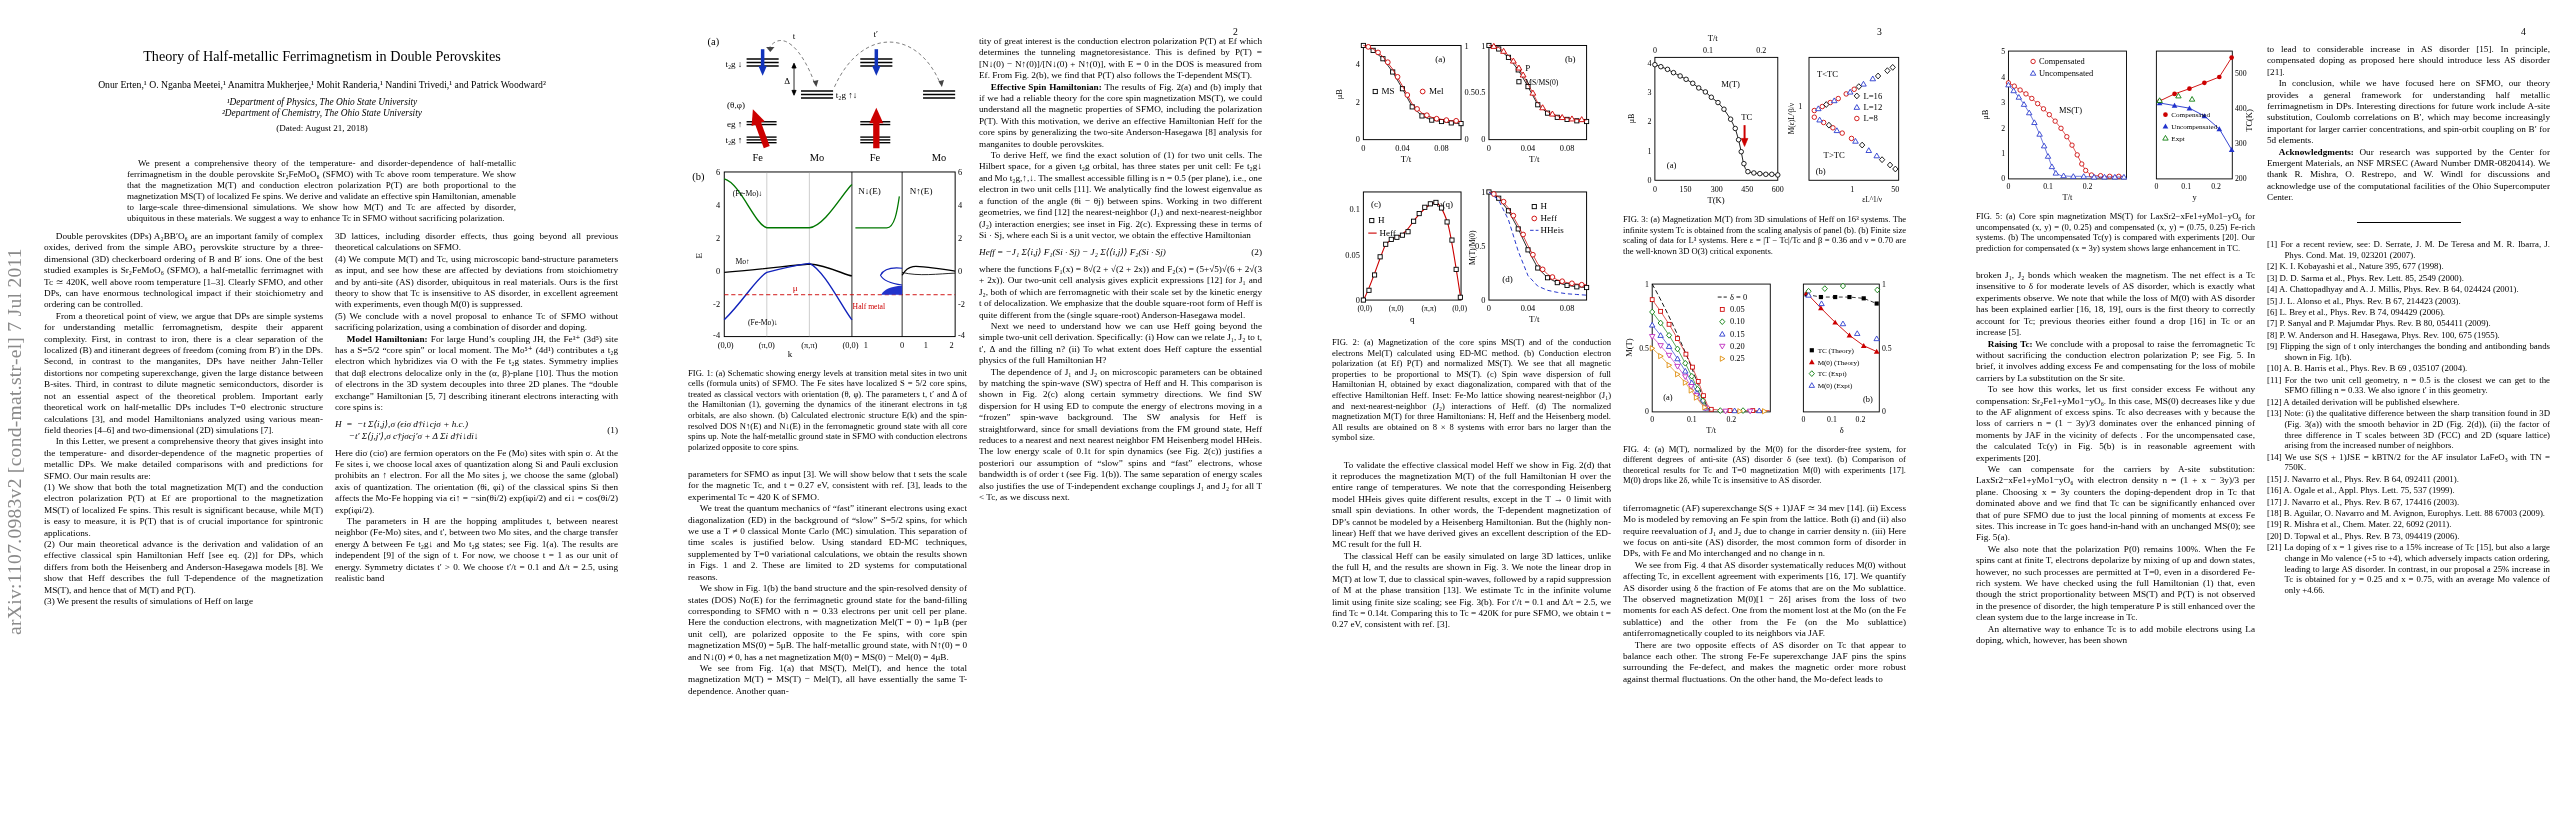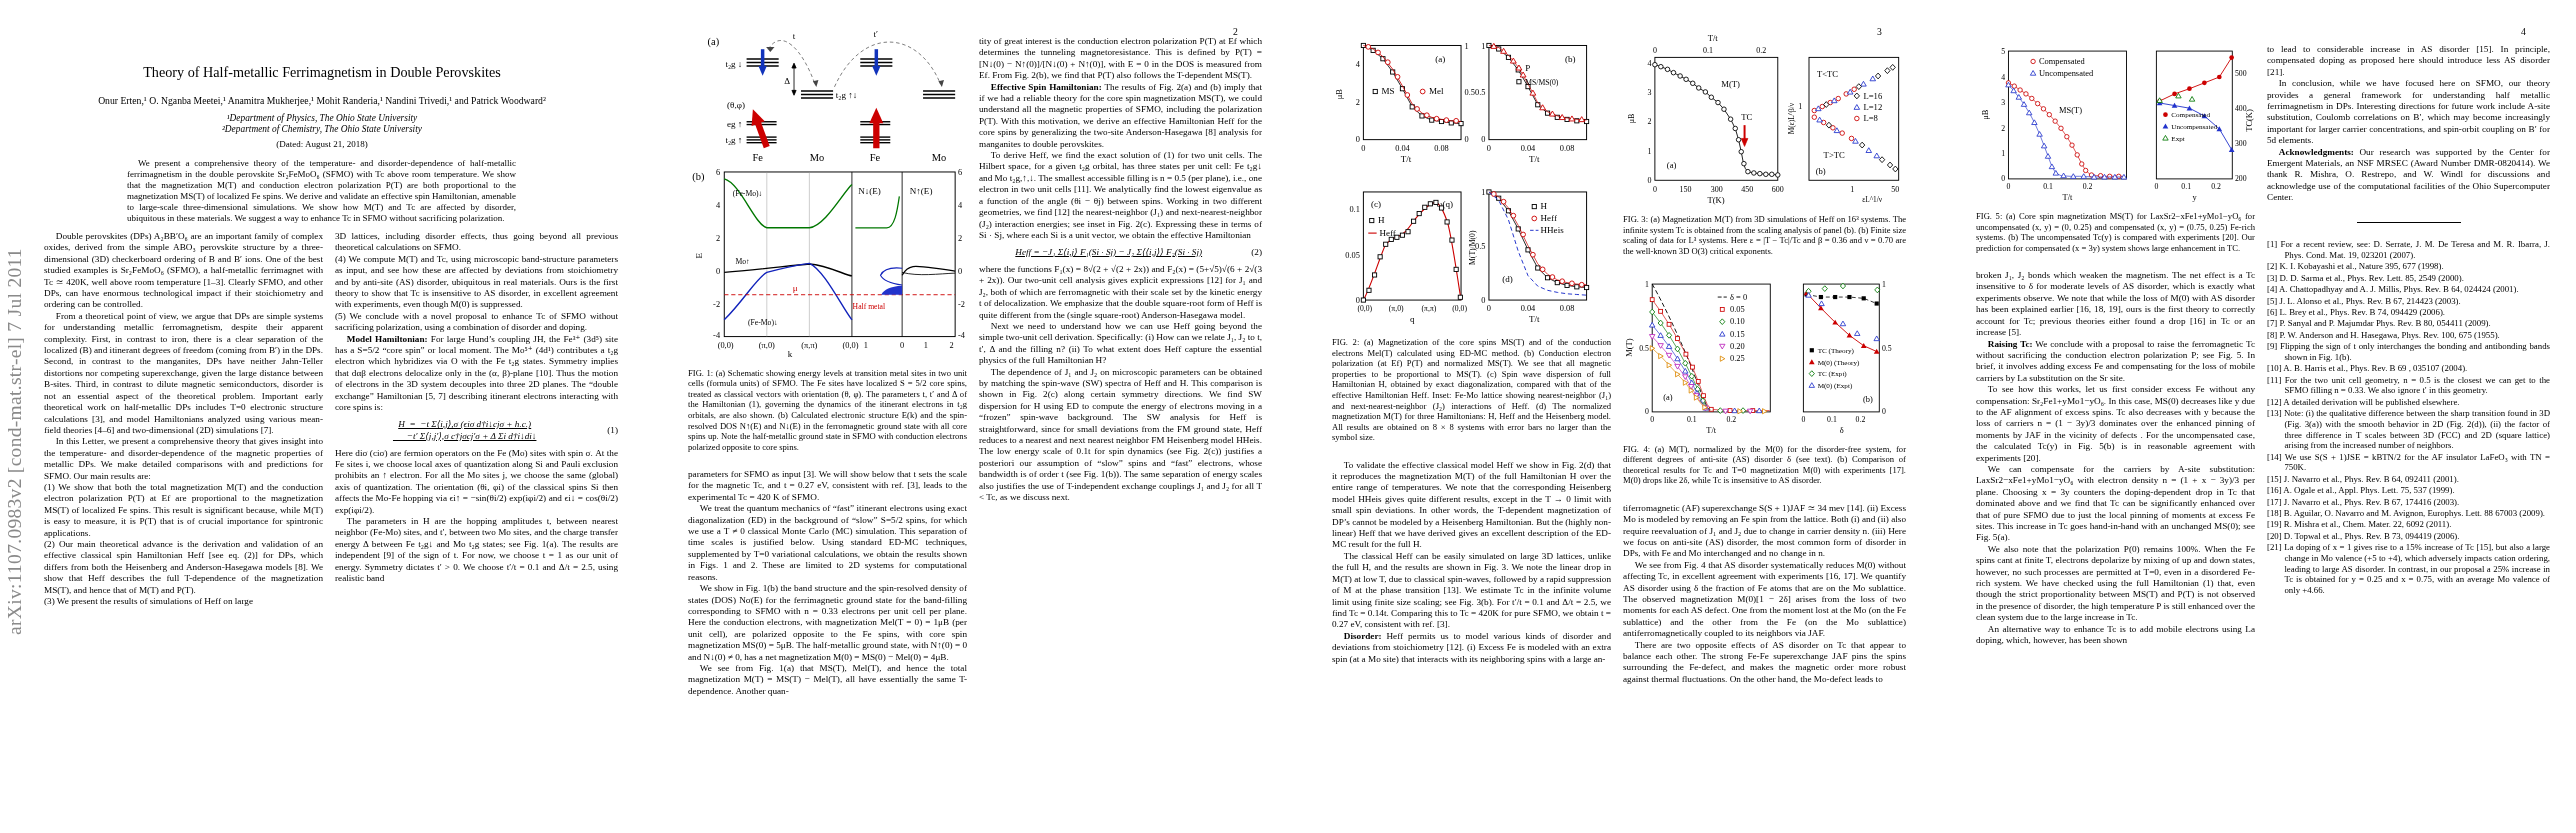--- a/index.html
+++ b/index.html
@@ -3,37 +3,37 @@
 <meta charset="utf-8">
 <style>
   html,body{margin:0;padding:0;background:#fff;}
   body{width:2576px;height:834px;position:relative;overflow:hidden;
        font-family:"Liberation Serif","DejaVu Serif",serif;color:#000;}
   .page{position:absolute;top:0;width:644px;height:834px;background:#fff;}
   .p1{left:0}.p2{left:644px}.p3{left:1288px}.p4{left:1932px}
   .pageno{position:absolute;top:26.4px;left:589px;font-size:9.7px;}
   .arxiv{position:absolute;left:4.2px;top:735px;transform:rotate(-90deg);transform-origin:0 0;
          width:587px;text-align:center;font-size:19.5px;color:#8a8a8a;letter-spacing:0.3px;}
-  .hdr{position:absolute;top:64px;left:0;width:644px;text-align:center;}
+  .hdr{position:absolute;top:48px;left:0;width:644px;text-align:center;}
   .title{font-size:14.2px;margin:0 0 14px 0;}
   .authors{font-size:9.7px;margin:0 0 7px 0;}
   .affil{font-size:9.4px;font-style:italic;margin:0 0 1.4px 0;}
   .dated{font-size:9px;margin-top:5px;}
   .abstract{position:absolute;top:158px;left:127px;width:389px;font-size:9px;line-height:11px;
             text-align:justify;text-indent:11px;}
   .col{position:absolute;width:279px;font-size:9.2px;line-height:11.4px;text-align:justify;}
   .colL{left:44px}.colR{left:335px;width:283px}
   .p1 .col{top:231px}
   .p2 .colL{top:23.6px}.p2 .colR{top:36px}
   .p3 .colL{top:28px}.p3 .colR{top:32px}
   .p4 .colL{top:39px}.p4 .colR{top:44px}
   .para{margin:0;text-indent:11.8px;}
   .para.noind{text-indent:0;}
   .eqrow{display:flex;align-items:center;margin:5.6px 0 5.6px 0;}
-  .eqbody{flex:1;text-align:center;font-style:italic;text-decoration:underline;}
+  .eqbody{flex:1;font-style:italic;}
   .eqbody div{white-space:pre;}
   .eqnum{width:23.6px;text-align:right;font-style:normal;}
   .fig{margin:0;}
   .figcap{font-size:8.6px;line-height:10.6px;text-align:justify;margin:5.6px 0 0 0;}
   .blocks{margin-top:16.7px;}
   .blocks.tight{margin-top:0;}
   .refsep{width:104px;border:none;border-top:0.7px solid #000;margin:18px auto 16.7px auto;}
   .refs p{margin:0 0 0.7px 0;font-size:8.8px;line-height:10.7px;
           padding-left:17.4px;text-indent:-17.4px;text-align:justify;}
   svg text{font-family:"Liberation Serif","DejaVu Serif",serif;fill:#000;font-size:12px;}
@@ -460,21 +460,20 @@
         <use href="#mci" x="290" y="273" color="#cc0000"></use>
           <text class="s13" x="299" y="277">Heff</text>
         <line x1="284" y1="290" x2="296" y2="290" stroke="#2233cc" stroke-width="1.4" stroke-dasharray="5 3"></line>
           <text class="s13" x="299" y="294">HHeis</text>
       </svg>
       <figcaption class="figcap">FIG. 2: (a) Magnetization of the core spins MS(T) and of the conduction electrons Mel(T) calculated using ED-MC method. (b) Conduction electron polarization (at Ef) P(T) and normalized MS(T). We see that all magnetic properties to be proportional to MS(T). (c) Spin wave dispersion of full Hamiltonian H, obtained by exact diagonalization, compared with that of the effective Hamiltonian Heff. Inset: Fe-Mo lattice showing nearest-neighbor (J₁) and next-nearest-neighbor (J₂) interactions of Heff. (d) The normalized magnetization M(T) for three Hamiltonians: H, Heff and the Heisenberg model. All results are obtained on 8 × 8 systems with error bars no larger than the symbol size.</figcaption>
     </figure>
     <div class="blocks">
         <p class="para"><span>To validate the effective classical model Heff we show in Fig. 2(d) that it reproduces the magnetization M(T) of the full Hamiltonian H over the entire range of temperatures. We note that the corresponding Heisenberg model HHeis gives quite different results, except in the T → 0 limit with small spin deviations. In other words, the T-dependent magnetization of DP’s cannot be modeled by a Heisenberg Hamiltonian. But the (highly non-linear) Heff that we have derived gives an excellent description of the ED-MC result for the full H.</span></p>
         <p class="para"><span>The classical Heff can be easily simulated on large 3D lattices, unlike the full H, and the results are shown in Fig. 3. We note the linear drop in M(T) at low T, due to classical spin-waves, followed by a rapid suppression of M at the phase transition [13]. We estimate Tc in the infinite volume limit using finite size scaling; see Fig. 3(b). For t′/t = 0.1 and Δ/t = 2.5, we find Tc = 0.14t. Comparing this to Tc = 420K for pure SFMO, we obtain t = 0.27 eV, consistent with ref. [3].</span></p>
-        <p class="para"><b>Disorder:</b><span> Heff permits us to model various kinds of disorder and deviations from stoichiometry [12]. (i) Excess Fe is modeled with an extra spin (at a Mo site) that interacts with its neighboring spins with a large an-</span></p>
       </div>
   </div>
   <div class="col colR">
     <figure class="fig">
       <svg width="279" height="173" viewBox="0 0 420 260" style="font-size:13.2px">
 
         <rect x="48" y="38" width="185" height="185" fill="none" stroke="#000" stroke-width="1.4"></rect>
         <text class="s13" x="135" y="14" text-anchor="middle">T/t</text>
         <g text-anchor="middle">
           <text x="48" y="32">0</text>

